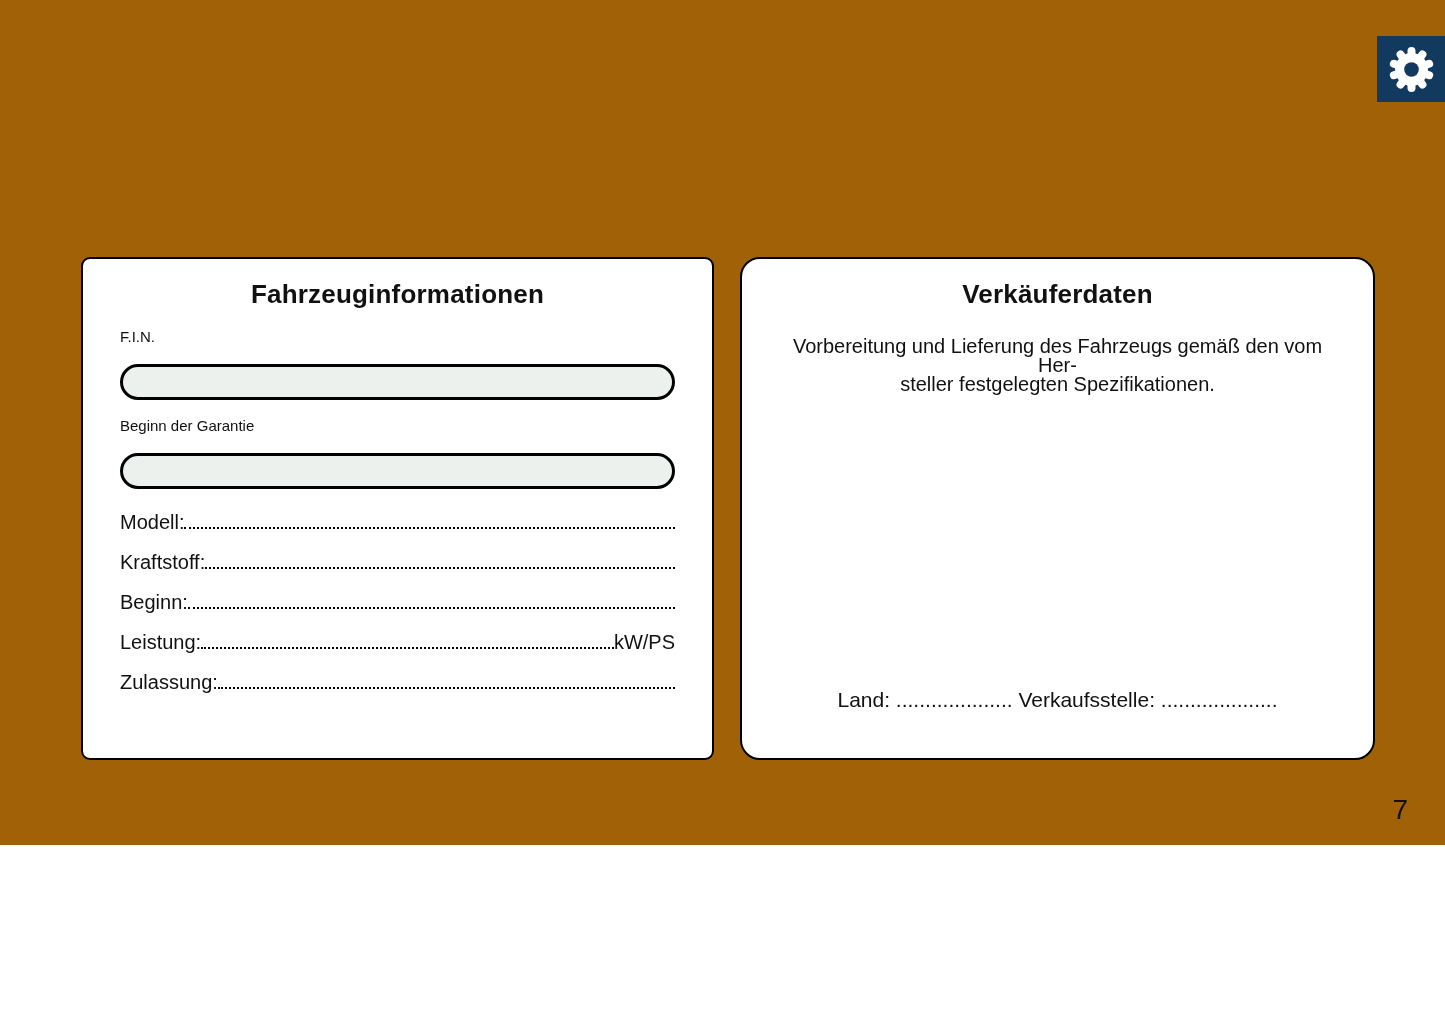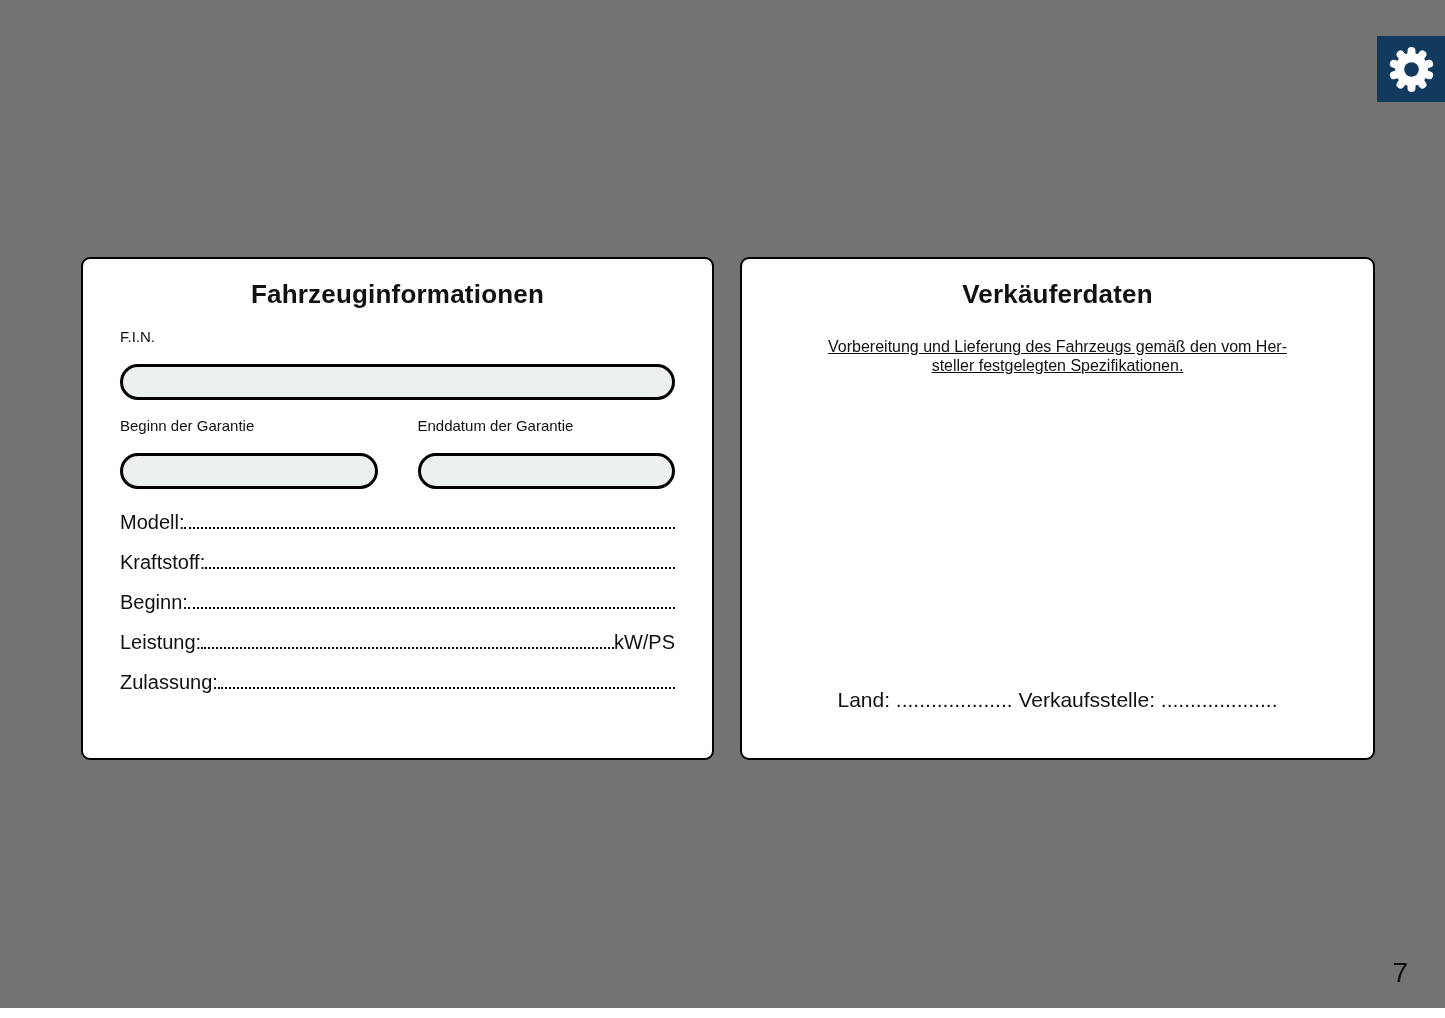--- a/index.html
+++ b/index.html
@@ -5,22 +5,22 @@
   html, body {
     margin: 0;
     padding: 0;
     background: #ffffff;
     font-family: "Liberation Sans", sans-serif;
     color: #111111;
   }
   .page {
     position: relative;
     width: 1445px;
-    height: 1008px;
-    background: #737373;
+    height: 845px;
+    background: #a16207;
     overflow: hidden;
   }
 
   
   .brand-badge {
     position: absolute;
     top: 36px;
     right: 0;
     width: 68px;
     height: 66px;
@@ -35,21 +35,21 @@
     position: absolute;
     top: 257px;
     height: 503px;
     box-sizing: border-box;
     border: 2.5px solid #000000;
     border-radius: 9px;
     background: #ffffff;
     padding: 20px 37px 0 37px;
   }
   .vehicle-box { left: 81px;  width: 633px; }
-  .seller-box  { left: 740px; width: 635px; padding-left: 40px; padding-right: 40px; }
+  .seller-box  { left: 740px; width: 635px; padding-left: 40px; padding-right: 40px; border-radius: 20px; }
 
   .box-title {
     margin: 0;
     font-size: 26px;
     line-height: 30px;
     font-weight: bold;
     text-align: center;
     letter-spacing: 0.2px;
   }
 
@@ -94,24 +94,23 @@
   .leader {
     flex: 1 1 auto;
     border-bottom: 2.4px dotted #000000;
     margin-bottom: 3px;
     min-width: 10px;
   }
 
   
   .seller-subtitle {
     margin: 28px 0 16px 0;
-    font-size: 16px;
+    font-size: 20px;
     line-height: 19px;
     text-align: center;
-    text-decoration: underline;
   }
   .land-line {
     position: absolute;
     left: 0;
     right: 0;
     bottom: 46px;
     text-align: center;
     font-size: 21px;
     line-height: 25px;
     white-space: nowrap;
@@ -156,24 +155,20 @@
     <h2 class="box-title">Fahrzeuginformationen</h2>
 
     <div class="field-label fin-label">F.I.N.</div>
     <div class="pill fin-pill"></div>
 
     <div class="two-col">
       <div class="col">
         <div class="field-label">Beginn der Garantie</div>
         <div class="pill"></div>
       </div>
-      <div class="col">
-        <div class="field-label">Enddatum der Garantie</div>
-        <div class="pill"></div>
-      </div>
     </div>
 
     <div class="rows">
       <div class="dotted-row">
         <span class="row-label">Modell:</span>
         <span class="leader"></span>
         <span class="row-suffix"></span>
       </div>
       <div class="dotted-row">
         <span class="row-label">Kraftstoff:</span>

